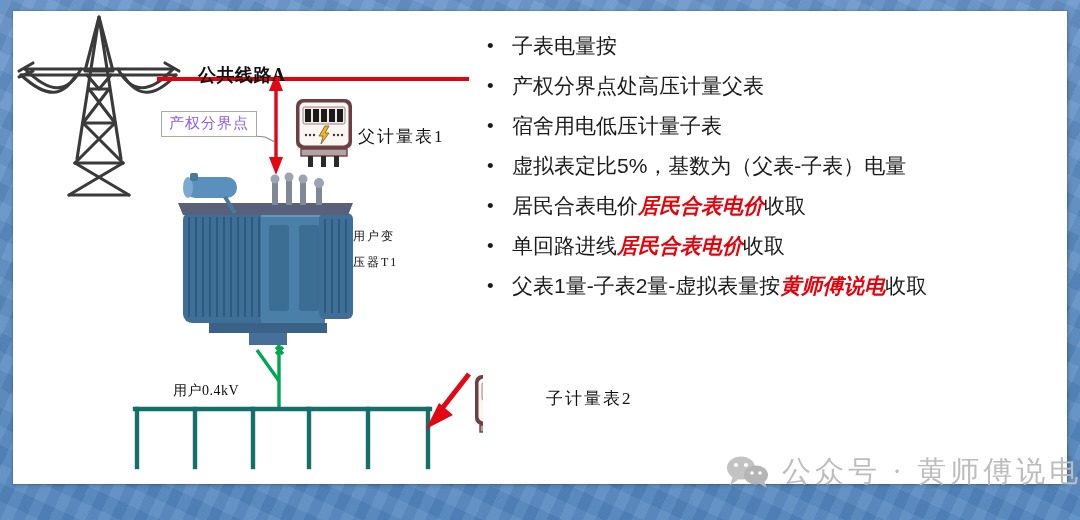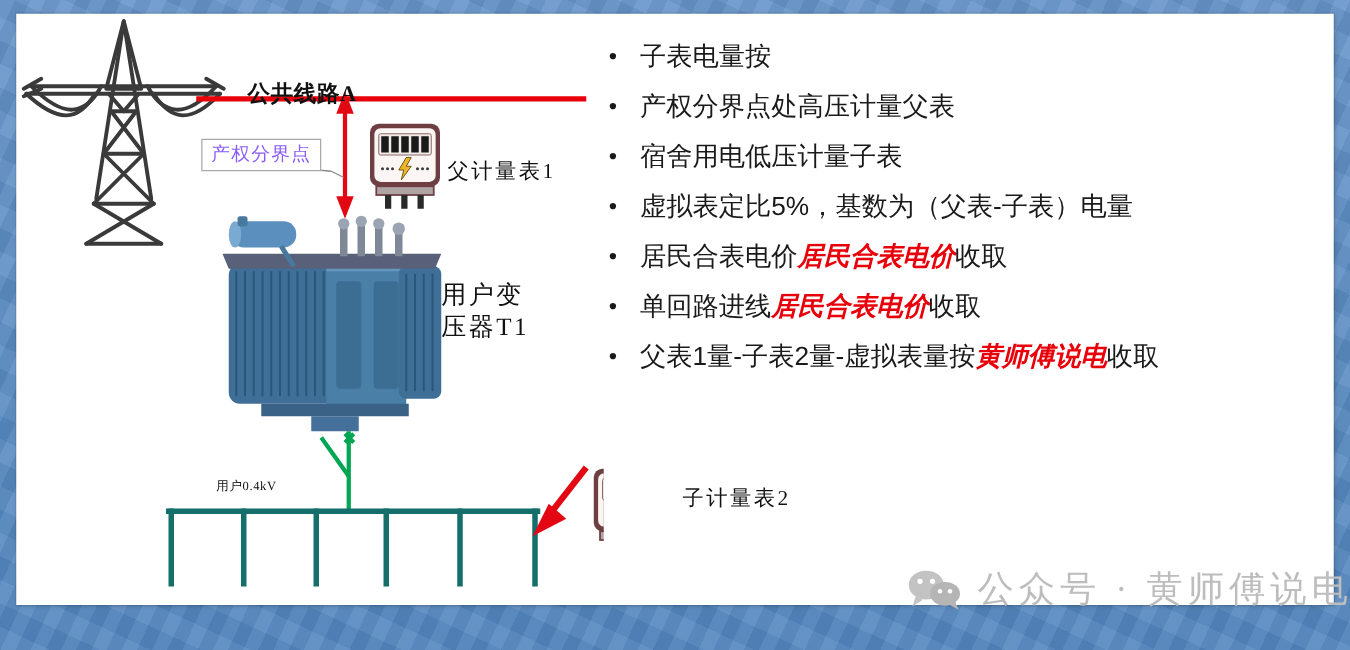--- a/index.html
+++ b/index.html
@@ -28,22 +28,22 @@
   .abs{position:absolute;}
 
   
   #diagram{position:absolute;left:13px;top:11px;width:470px;height:460px;}
   #diagram svg{display:block;}
 
   
   .zh{font-family:"Liberation Serif","DejaVu Serif",serif;color:#111;white-space:nowrap;}
   .lbl-line{left:185px;top:52px;font-size:18px;font-weight:700;letter-spacing:.5px;}
   .lbl-meter1{left:345px;top:114px;font-size:17px;letter-spacing:2px;}
-  .lbl-tx{left:340px;top:212px;font-size:20px;line-height:26px;letter-spacing:2px;}
-  .lbl-bus{left:160px;top:371px;font-size:10px;letter-spacing:.5px;}
+  .lbl-tx{left:340px;top:212px;font-size:12px;line-height:26px;letter-spacing:2px;}
+  .lbl-bus{left:160px;top:371px;font-size:14px;letter-spacing:.5px;}
   .lbl-meter2{left:533px;top:376px;font-size:17px;letter-spacing:2px;}
 
   .callout{
     position:absolute;left:148px;top:100px;
     padding:2px 7px 3px 7px;
     border:1px solid #a9a9a9;background:#fff;
     font-family:"Liberation Serif","DejaVu Serif",serif;
     font-size:15px;color:#8b5cf6;letter-spacing:1px;white-space:nowrap;
   }
 

